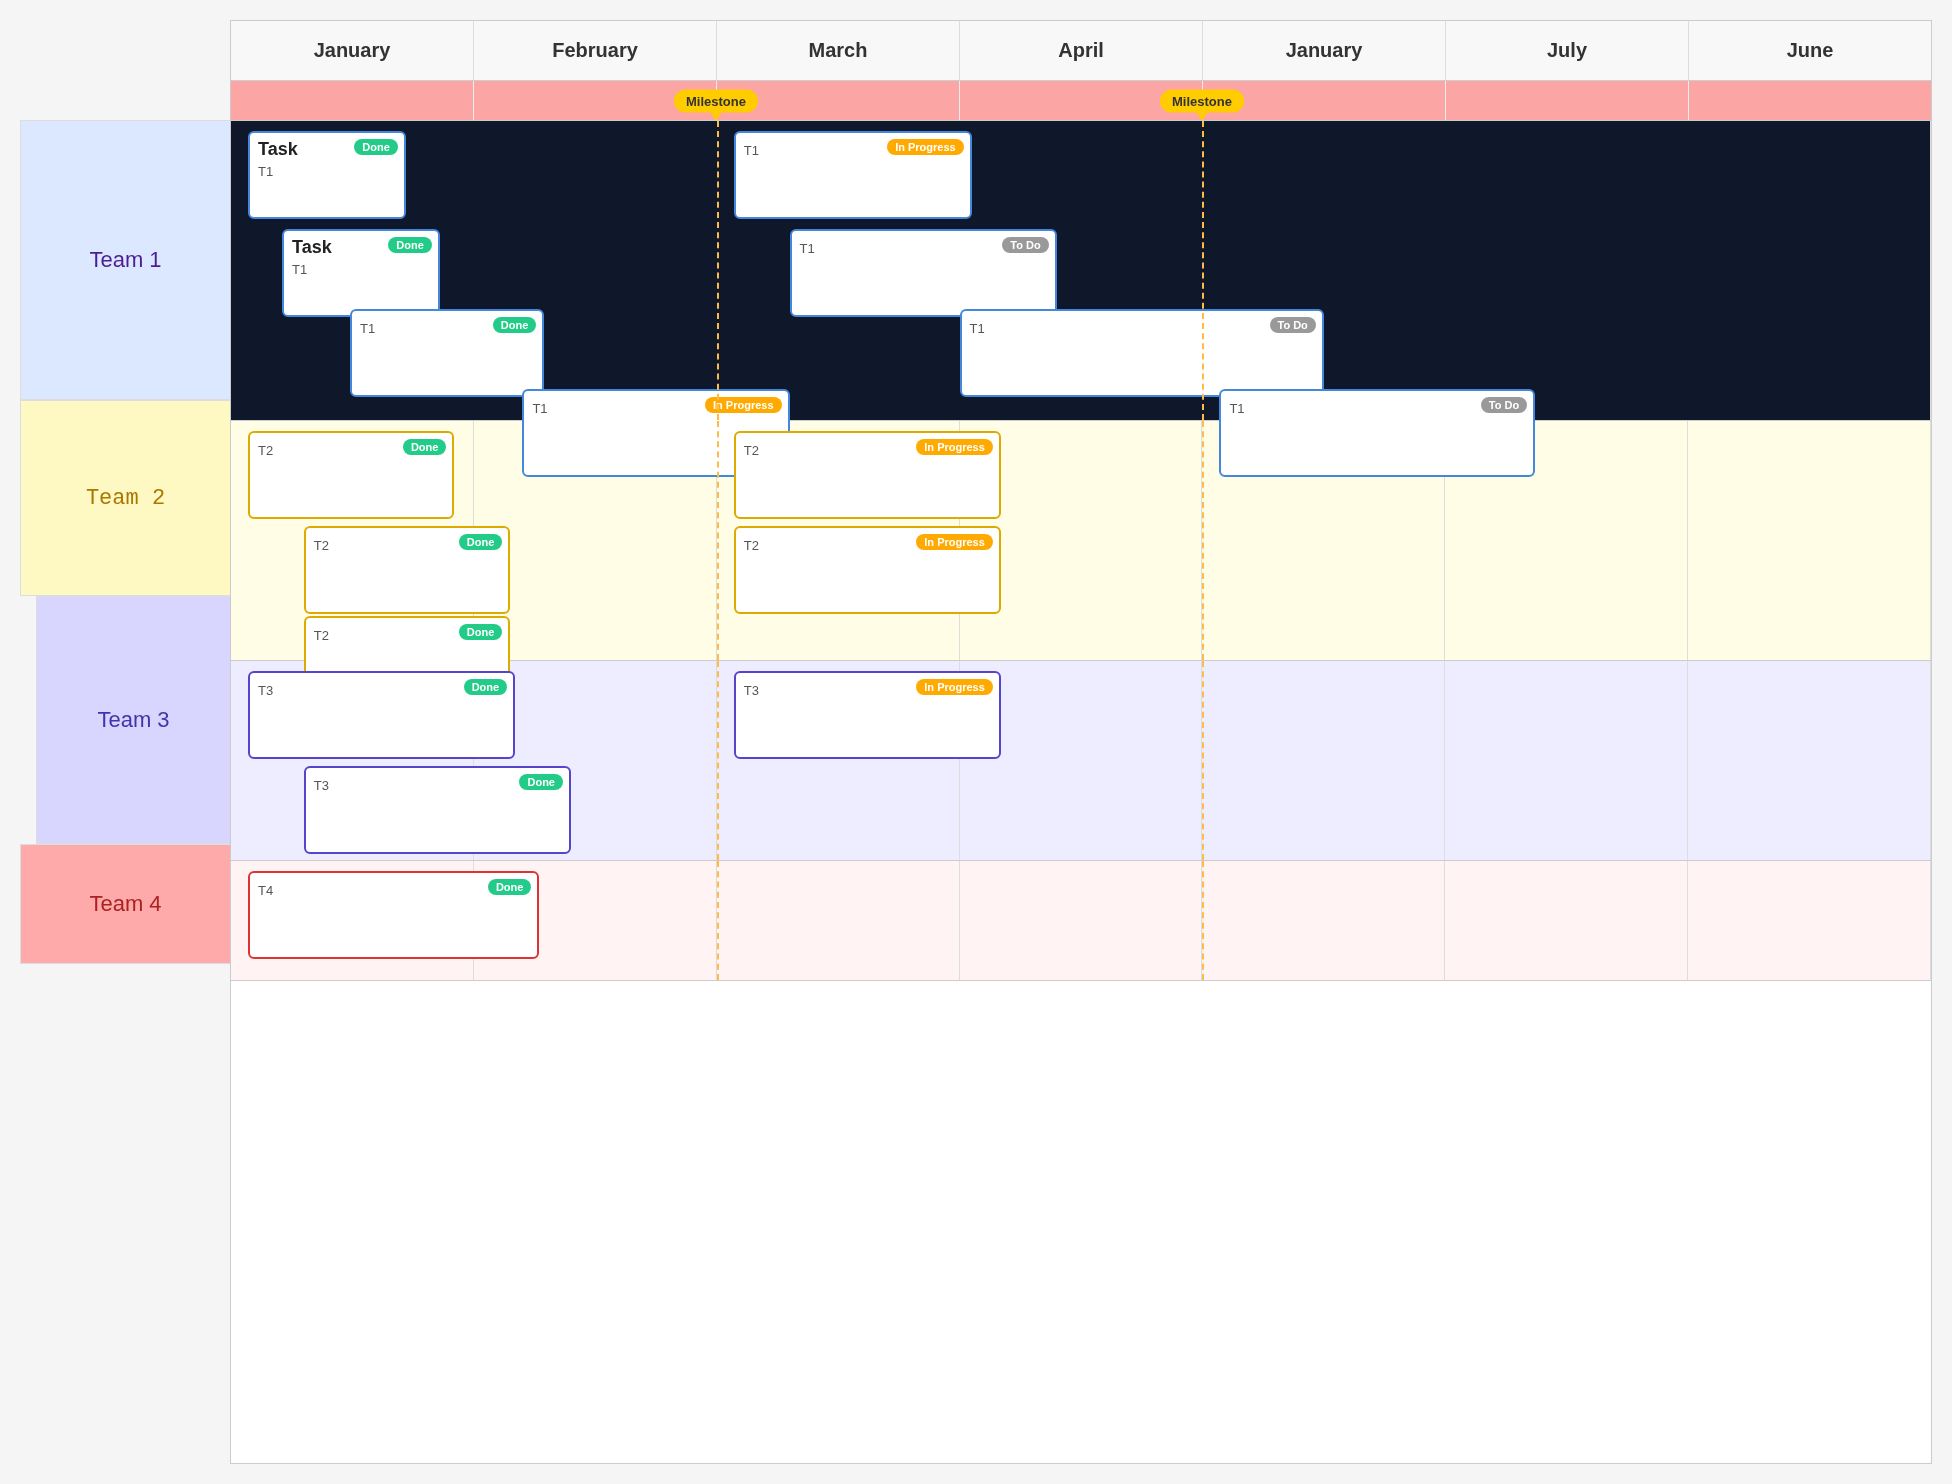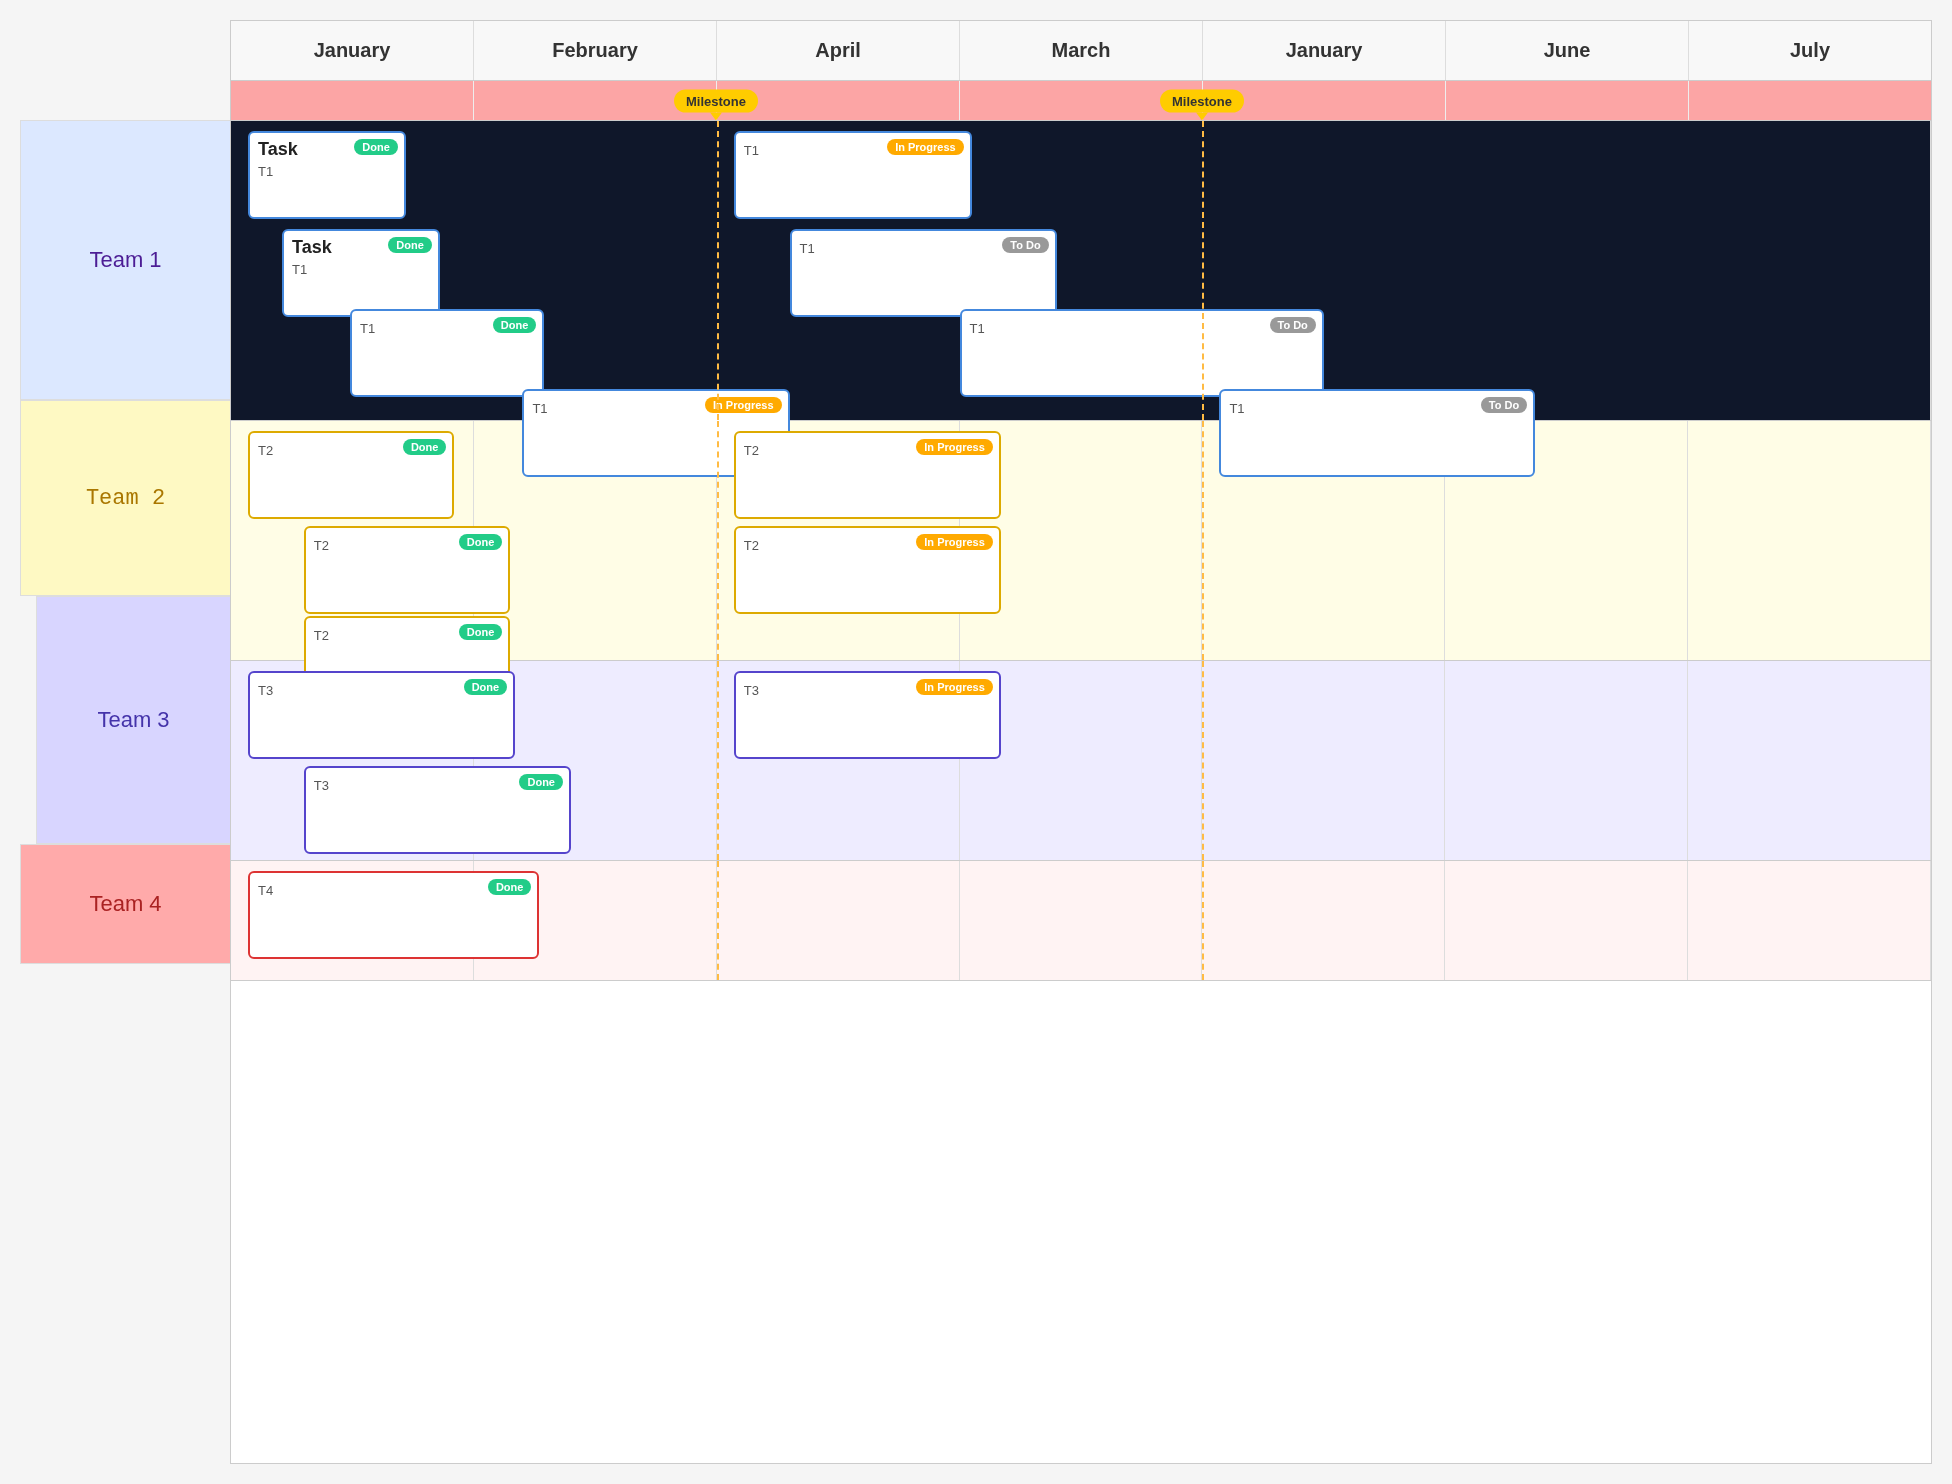--- a/index.html
+++ b/index.html
@@ -242,25 +242,25 @@
     <div class="label-cell label-team4">
       <span>Team 4</span>
     </div>
   </div>
 
   <div class="gantt-grid" id="gantt-grid">
 
     <div class="header-row" id="header-row">
     <div class="month-header">January</div>
         <div class="month-header">February</div>
+        <div class="month-header">March</div>
         <div class="month-header">April</div>
-        <div class="month-header">March</div>
         <div class="month-header">January</div>
+        <div class="month-header">July</div>
         <div class="month-header">June</div>
-        <div class="month-header">July</div>
       </div>
 
     <div class="milestone-row" id="milestone-row">
     <div class="milestone-cell"></div>
         <div class="milestone-cell">
           <div class="milestone-badge" style="left: 100%;">Milestone</div>
         </div>
         <div class="milestone-cell"></div>
         <div class="milestone-cell">
           <div class="milestone-badge" style="left: 100%;">Milestone</div>

